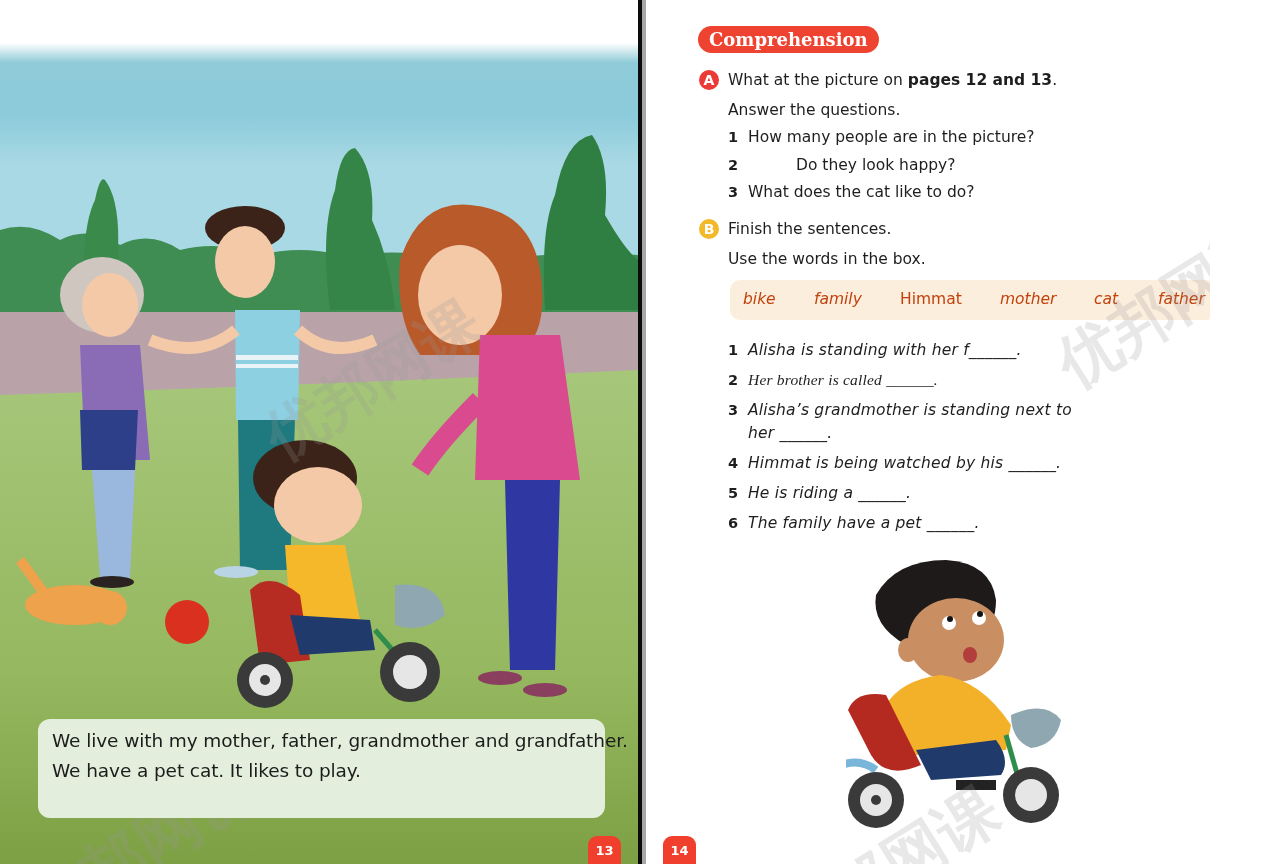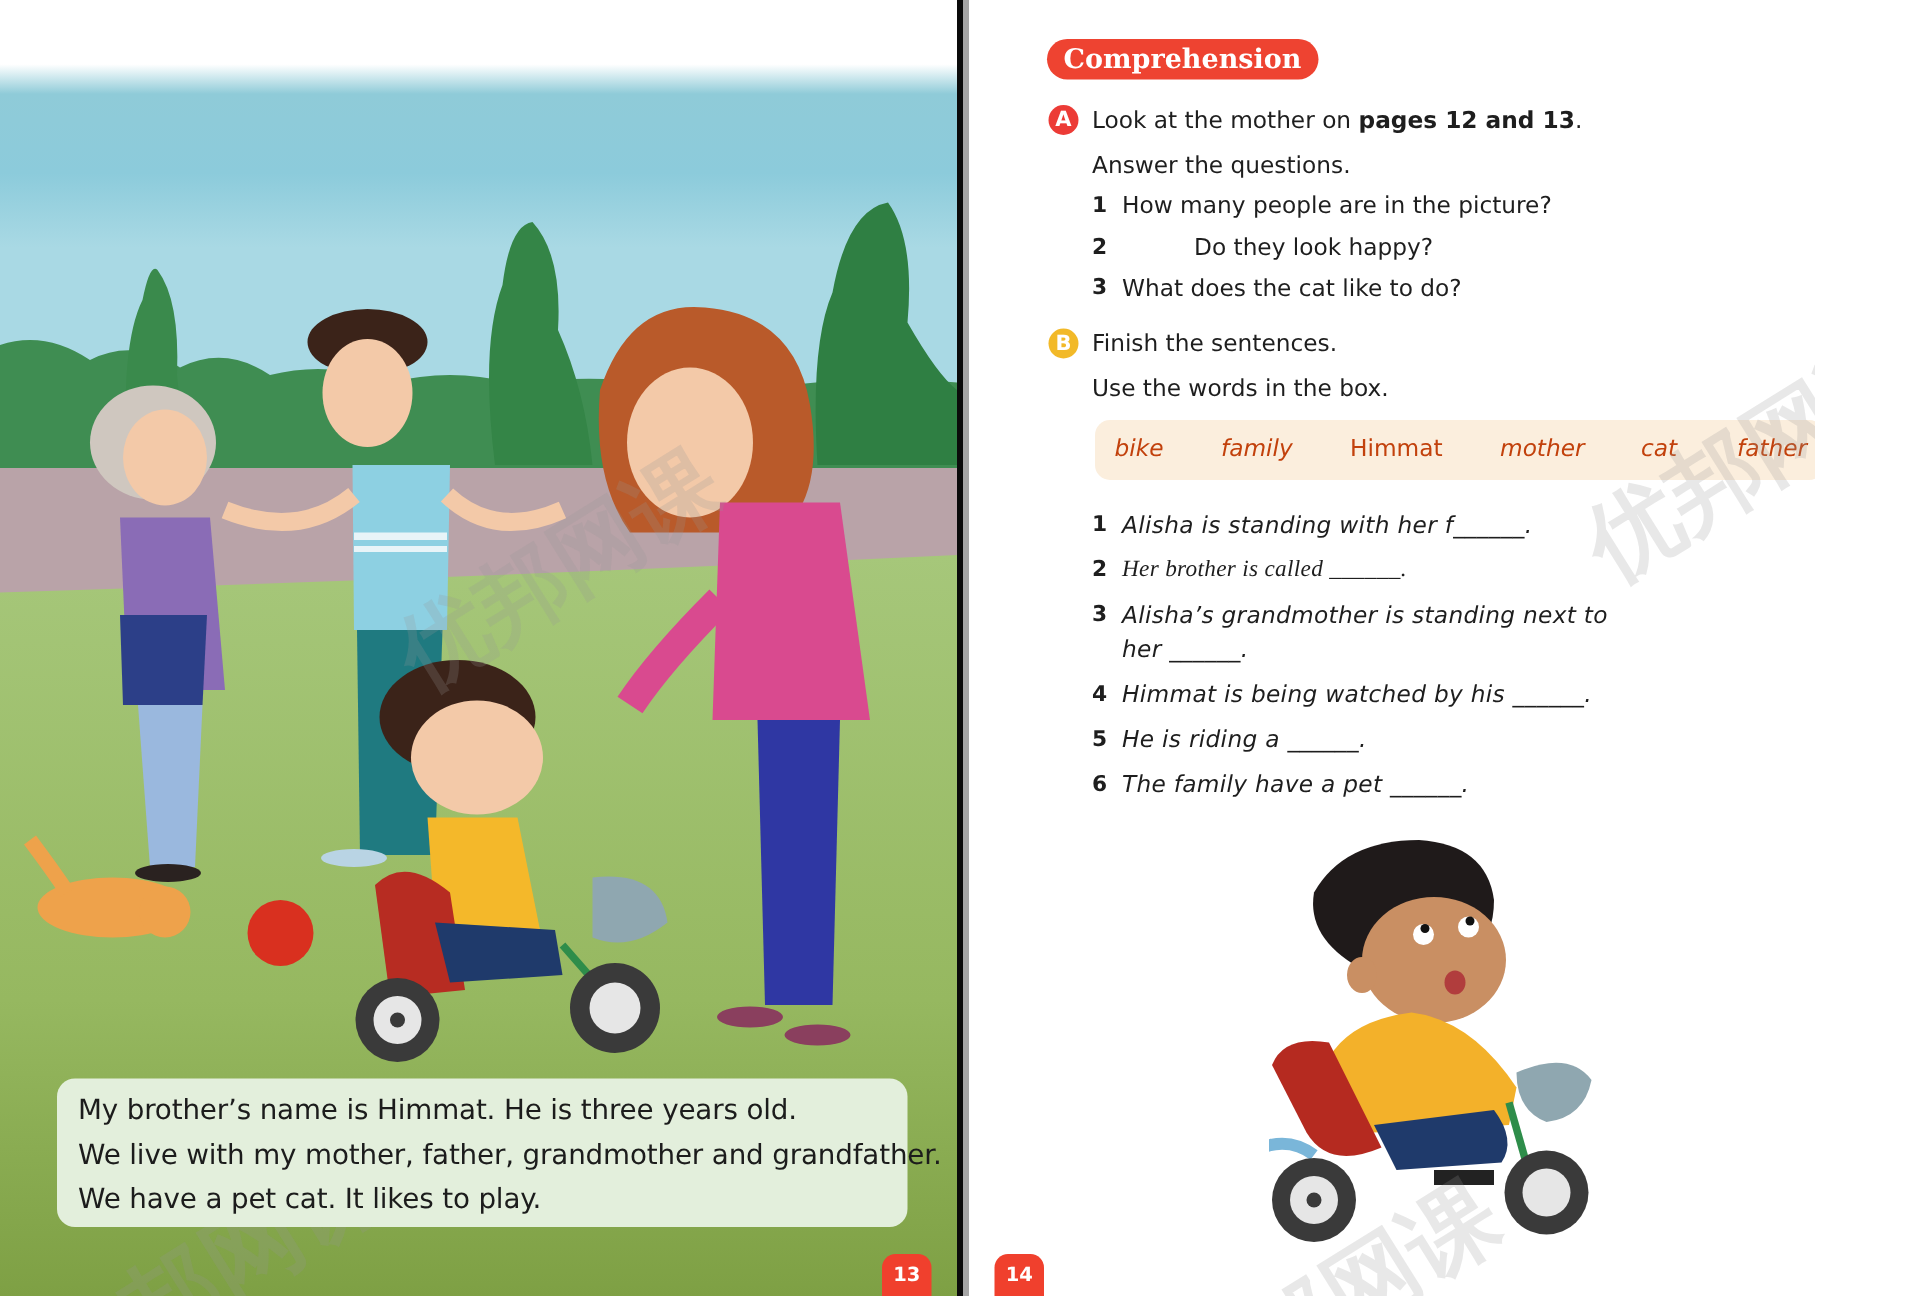--- a/index.html
+++ b/index.html
@@ -143,35 +143,34 @@
         <circle cx="410" cy="672" r="30" fill="#3a3a3a"></circle>
         <circle cx="410" cy="672" r="17" fill="#e6e6e6"></circle>
       </g>
     </svg>
   </div>
 
   <div class="wm" style="left:10px; top:880px; font-size:64px; transform:rotate(-32deg);">优邦网课</div>
   <div class="wm" style="left:250px; top:410px; font-size:60px; transform:rotate(-32deg);">优邦网课</div>
 
   <div class="story-box">
-    <div class="story-line">My brother’s name is Himmat. He is three years old.</div>
     <div class="story-line">We live with my mother, father, grandmother and grandfather.</div>
     <div class="story-line">We have a pet cat. It likes to play.</div>
   </div>
   <div class="page-num left">13</div>
 </div>
 
 <div class="spine-dark"></div>
 <div class="spine-gray"></div>
 
 <div class="page-right">
   <div class="title-pill">Comprehension</div>
 
   <div class="badge a" style="left:53px; top:70px;">A</div>
-  <div class="txt" style="left:82px; top:71px;"><span>Look at the mother on </span><b>pages 12 and 13</b><span>.</span></div>
+  <div class="txt" style="left:82px; top:71px;"><span>What at the picture on </span><b>pages 12 and 13</b><span>.</span></div>
   <div class="txt" style="left:82px; top:101px;">Answer the questions.</div>
 
   <div class="qnum" style="left:82px; top:129px;">1</div>
   <div class="txt" style="left:102px; top:128px;">How many people are in the picture?</div>
   <div class="qnum" style="left:82px; top:157px;">2</div>
   <div class="txt" style="left:102px; top:156px;margin-left:48px;">Do they look happy?</div>
   <div class="qnum" style="left:82px; top:184px;">3</div>
   <div class="txt" style="left:102px; top:183px;">What does the cat like to do?</div>
 
   <div class="badge b" style="left:53px; top:219px;">B</div>

